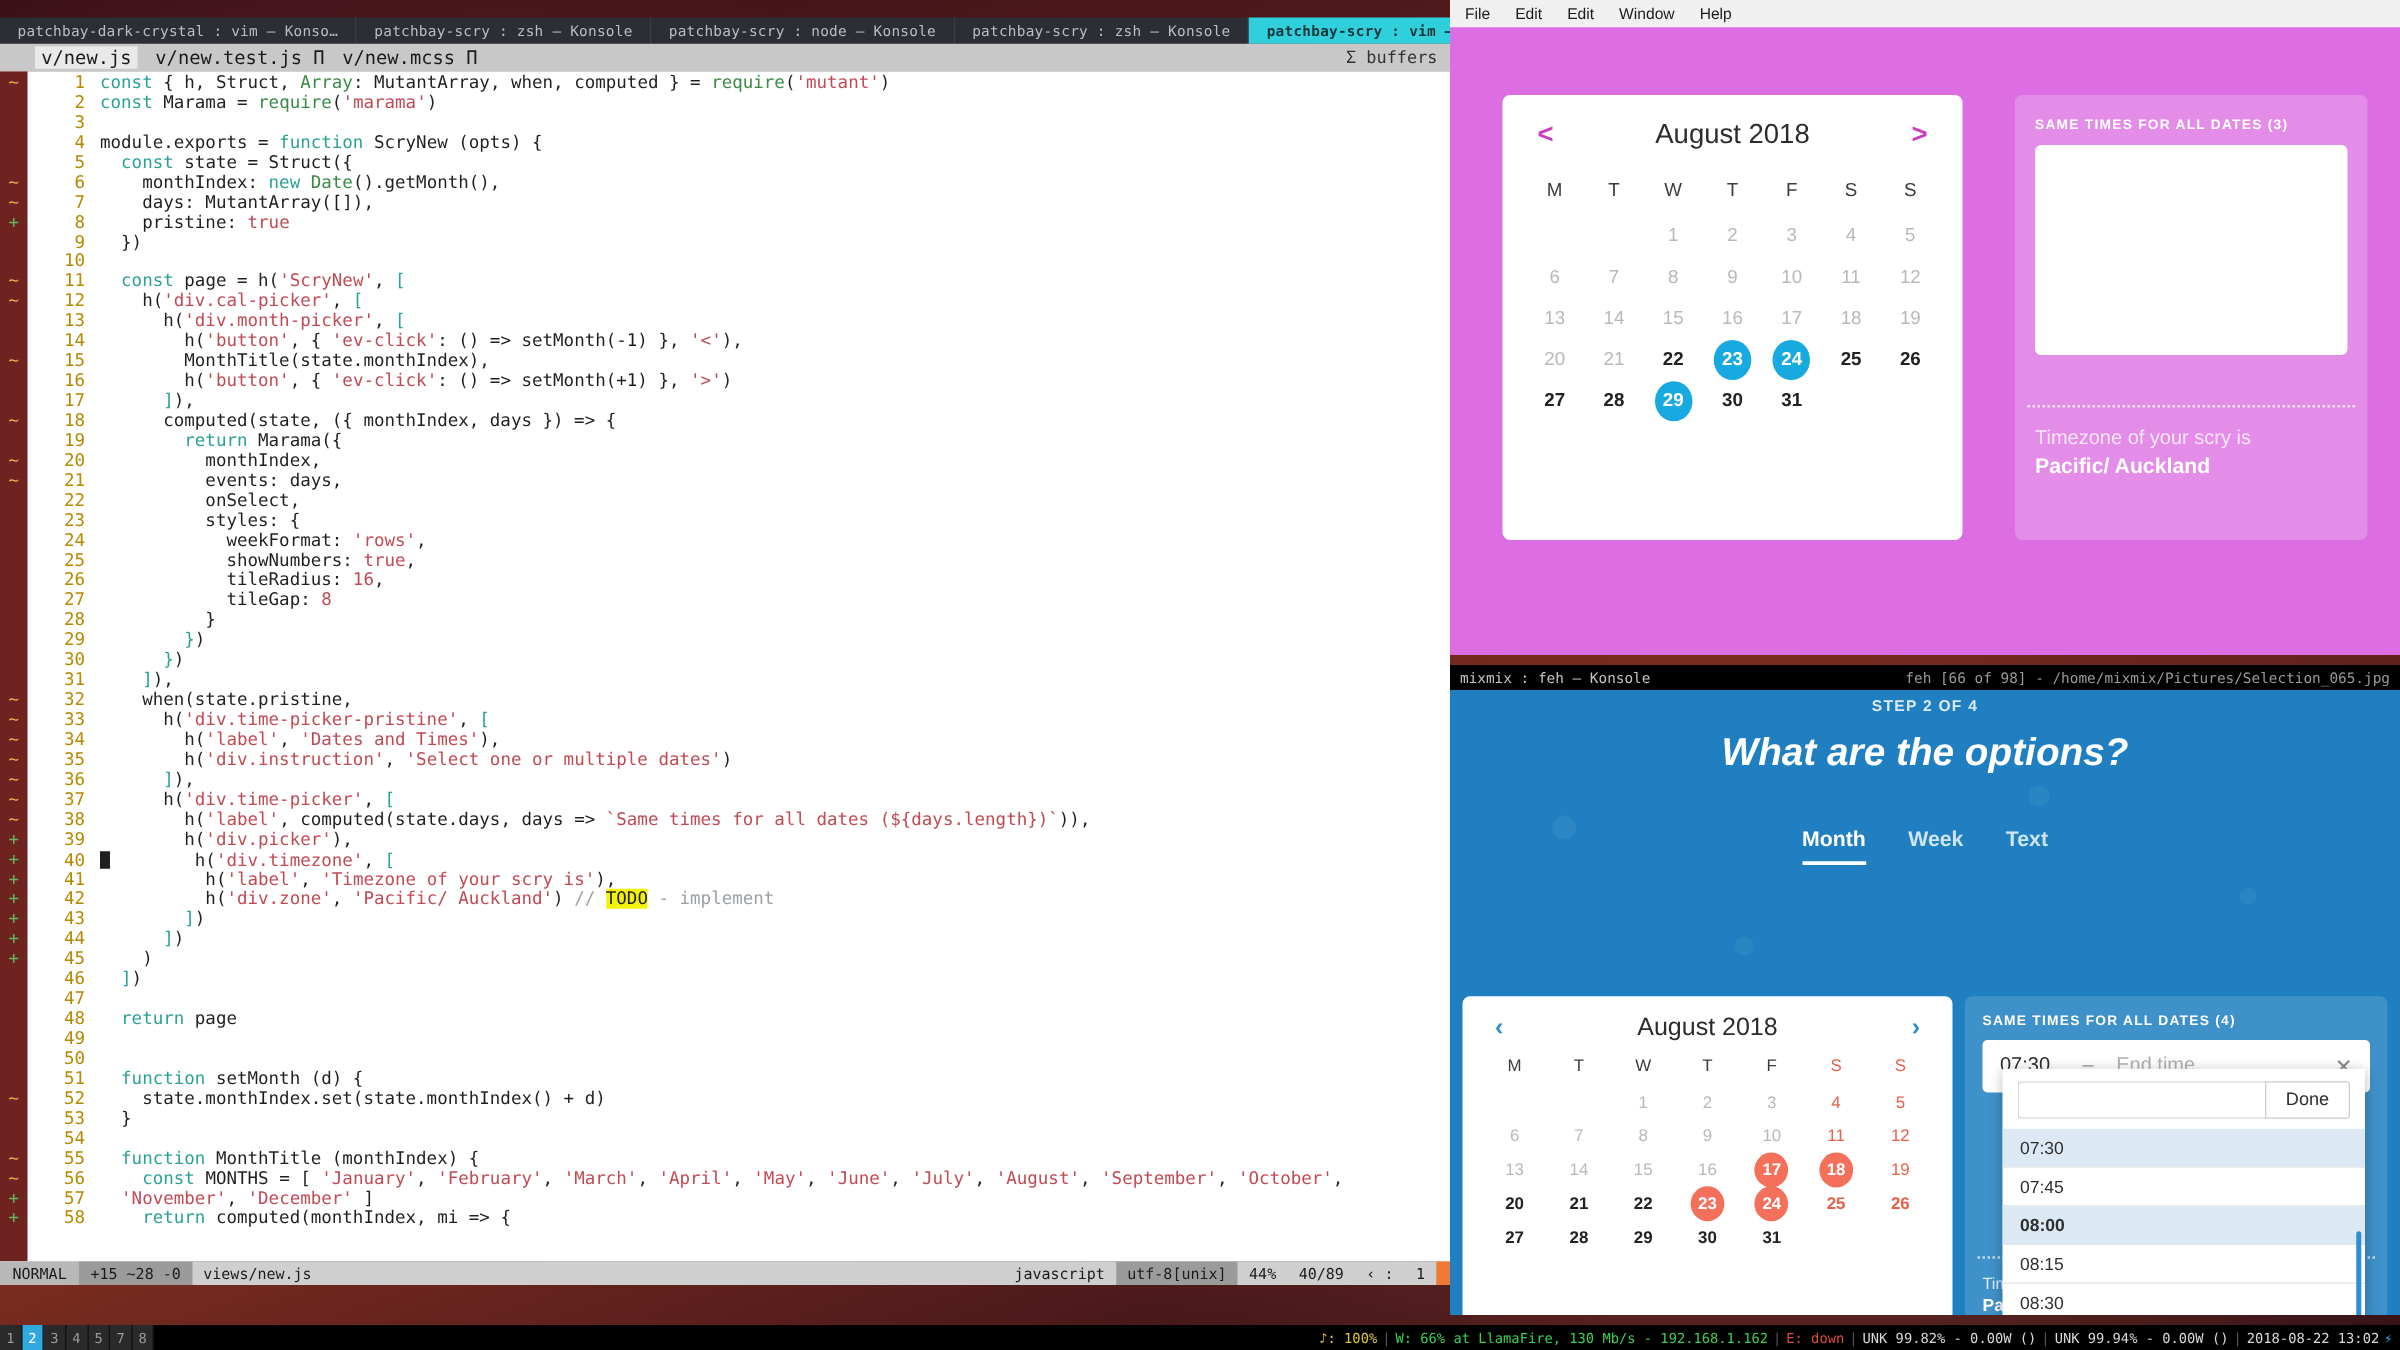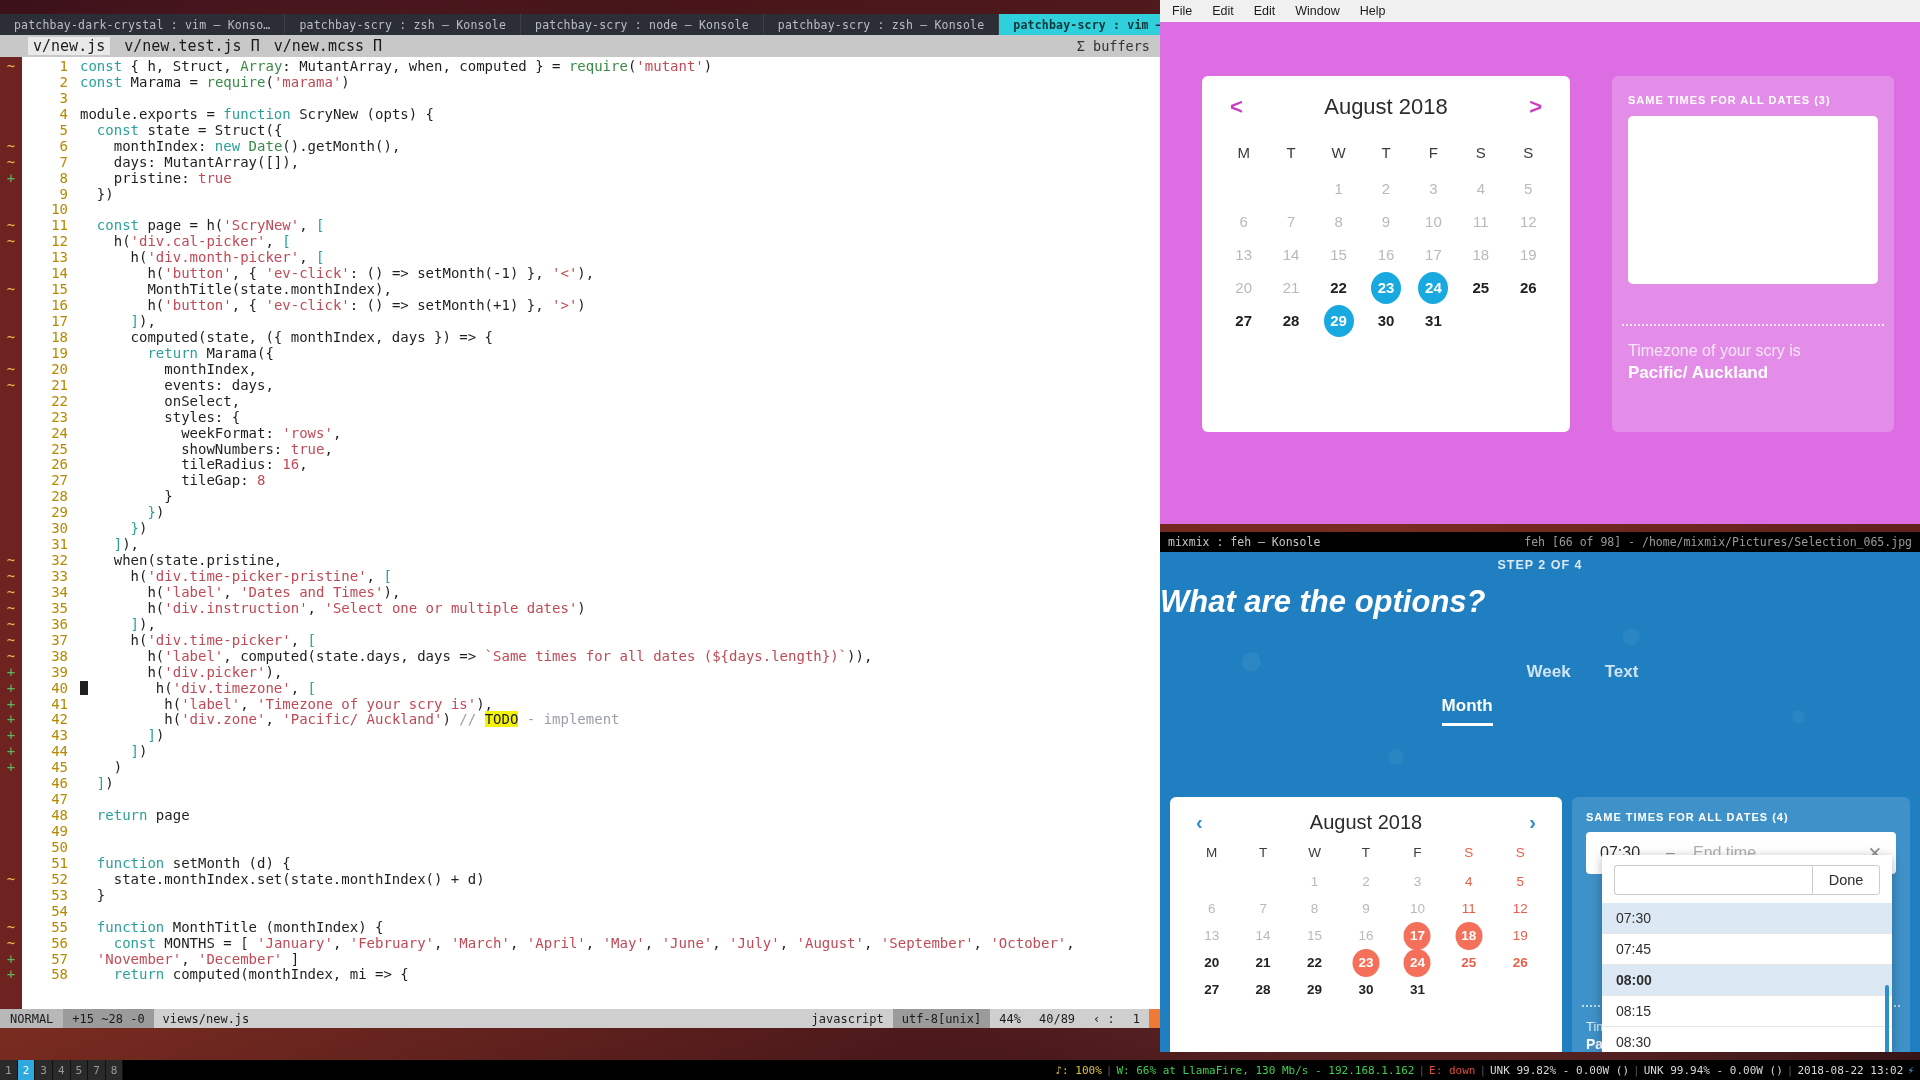--- a/index.html
+++ b/index.html
@@ -166,25 +166,25 @@
     background:
       radial-gradient(circle at 12% 22%, rgba(255,255,255,.06) 0 9px, transparent 10px),
       radial-gradient(circle at 31% 41%, rgba(255,255,255,.05) 0 7px, transparent 8px),
       radial-gradient(circle at 62% 17%, rgba(255,255,255,.05) 0 8px, transparent 9px),
       radial-gradient(circle at 84% 33%, rgba(255,255,255,.05) 0 6px, transparent 7px),
       #1f7fc0;
     font-family: "Liberation Sans", sans-serif;
   }
   .step-label { text-align: center; color: #dceaf6; font-size: 12.5px;
     letter-spacing: 1px; font-weight: 700; padding-top: 6px; }
-  .blue-h1 { text-align:left; color:#fff; font-size: 31px; font-weight: 800;
+  .blue-h1 { text-align:center; color:#fff; font-size: 31px; font-weight: 800;
     font-style: italic; margin-top: 12px; }
   .blue-tabs { display: flex; justify-content: center; gap: 34px; margin-top: 42px; }
   .blue-tab { color: #cfe4f4; font-size: 17px; font-weight: 700; padding-bottom: 7px; }
-  .blue-tab.active { color: #fff; border-bottom: 3px solid #fff; margin-top: 34px; }
+  .blue-tab.active { color: #fff; border-bottom: 3px solid #fff; }
 
   .blue-cal {
     position: absolute; left: 10px; top: 245px; width: 392px; height: 268px;
     background: #fff; border-radius: 6px; overflow: hidden;
   }
   .blue-cal .cal-head { padding: 14px 26px 2px 26px; }
   .blue-cal .cal-arrow { color: #2e8fd0; font-size: 20px; }
   .blue-cal .cal-title { font-size: 20px; }
   .blue-cal .cal-grid { padding: 2px 16px 0 16px; }
   .blue-cal .cal-grid .dow { font-size: 13.5px; padding: 7px 0; }

